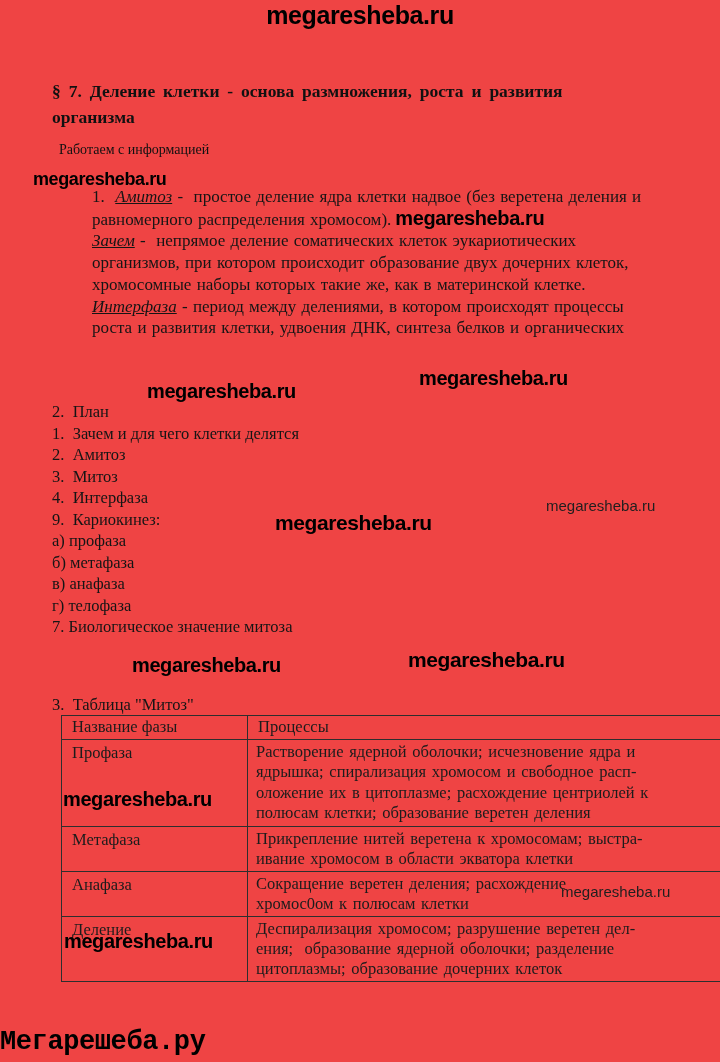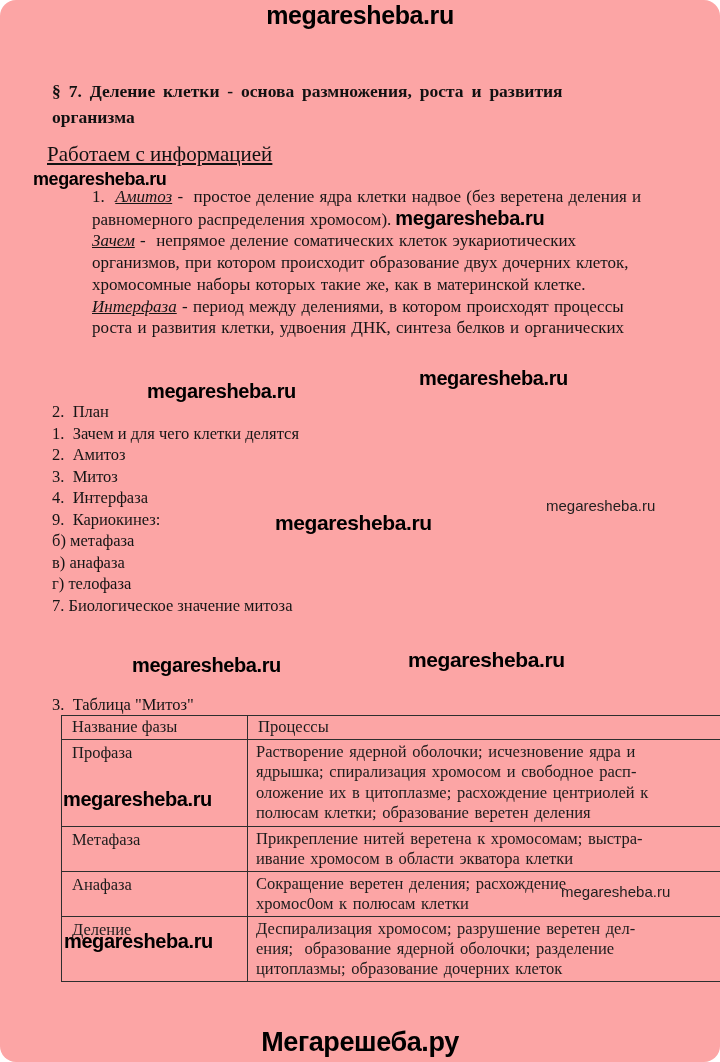--- a/index.html
+++ b/index.html
@@ -1,41 +1,41 @@
 <!DOCTYPE html>
 <html><head>
 <meta charset="utf-8">
 <style>
   html,body { margin:0; padding:0; background:#ffffff; }
   .page {
-    position:relative; width:720px; height:1062px; background:#fca5a5;
-    font-family:"Liberation Serif", serif; color:#1c1c1c; overflow:hidden;border-radius:16px;
+    position:relative; width:720px; height:1062px; background:#ef4444;
+    font-family:"Liberation Serif", serif; color:#1c1c1c; overflow:hidden;
   }
   
   .wm { position:absolute; font-family:"Liberation Sans", sans-serif; white-space:nowrap; color:#000; }
   .wm.bold  { font-weight:700; letter-spacing:-0.4px; }
   .wm.plain { font-weight:400; color:#1f1f1f; letter-spacing:0; }
   .wm-top {
     position:absolute; top:1px; left:0; width:100%; text-align:center;
     font-family:"Liberation Sans", sans-serif; font-weight:700; font-size:25px;
     letter-spacing:-0.4px; color:#000;
   }
   .footer {
-    position:absolute; top:1027px; left:0; width:100%; text-align:center;
-    font-family:Liberation Sans, sans-serif; font-weight:700; font-size:27px;
+    position:absolute; top:1027px; left:0; width:100%; 
+    font-family:Liberation Mono, monospace; font-weight:700; font-size:27px;
     letter-spacing:-0.4px; color:#000;
   }
   .title {
     position:absolute; left:52px; top:78px; width:604px;
     font-weight:700; font-size:17.5px; line-height:26px; color:#111;
   }
   .title .l1 { word-spacing:3.5px; }
   .section-heading {
-    position:absolute; left:47px; top:142px; font-size:21px;
-    text-decoration:underline; color:#111;
+    position:absolute; left:59px; top:142px; font-size:14px;
+    color:#111;
   }
   .defs {
     position:absolute; left:52px; top:186px; font-size:17px; line-height:21.7px;
     word-spacing:1px; color:#151515;
   }
   .defs .line { white-space:pre;margin-left:40px; }
   .defs .term { font-style:italic; text-decoration:underline; }
   .wm-inline {
     font-family:"Liberation Sans", sans-serif; font-weight:700; font-size:20px;
     letter-spacing:-0.4px; color:#000; margin-left:4px; white-space:nowrap;
@@ -80,20 +80,21 @@
       <div class="line"><span class="txt">роста и развития клетки, удвоения ДНК, синтеза белков и органических</span></div>
     </div>
 
   <div class="plan" id="plan">
     <div class="line">2.  План</div>
   <div class="line">1.  Зачем и для чего клетки делятся</div>
       <div class="line">2.  Амитоз</div>
       <div class="line">3.  Митоз</div>
       <div class="line">4.  Интерфаза</div>
       <div class="line">9.  Кариокинез:</div>
+      <div class="line">а) профаза</div>
       <div class="line">б) метафаза</div>
       <div class="line">в) анафаза</div>
       <div class="line">г) телофаза</div>
       <div class="line">7. Биологическое значение митоза</div>
     </div>
 
   <div class="tbl-caption">3.  Таблица "Митоз"</div>
 
   <table class="mitosis">
     <colgroup>

